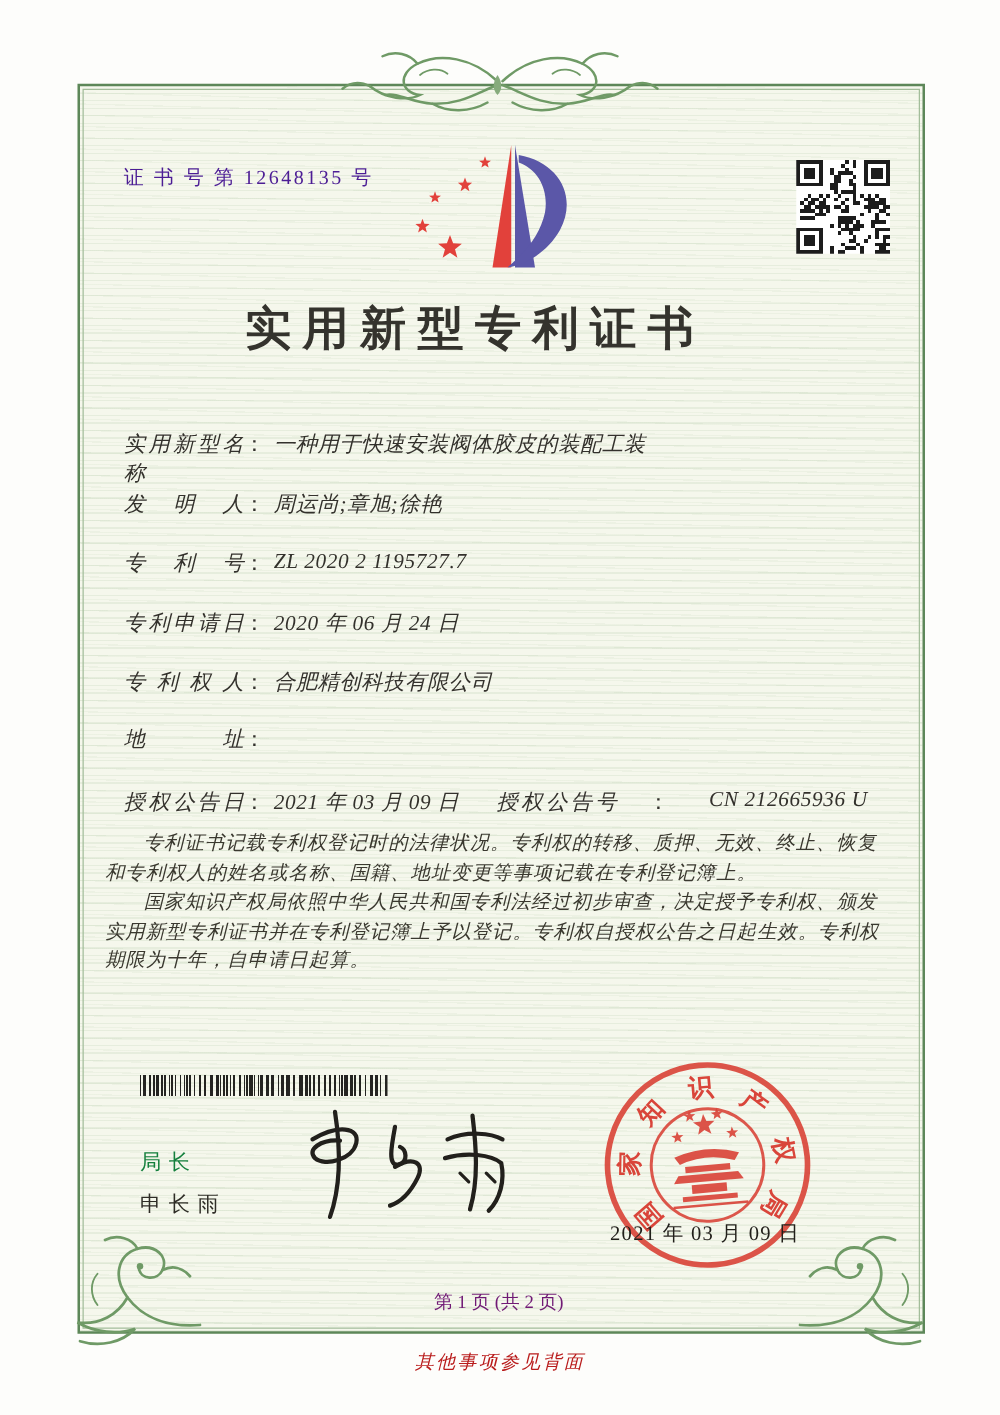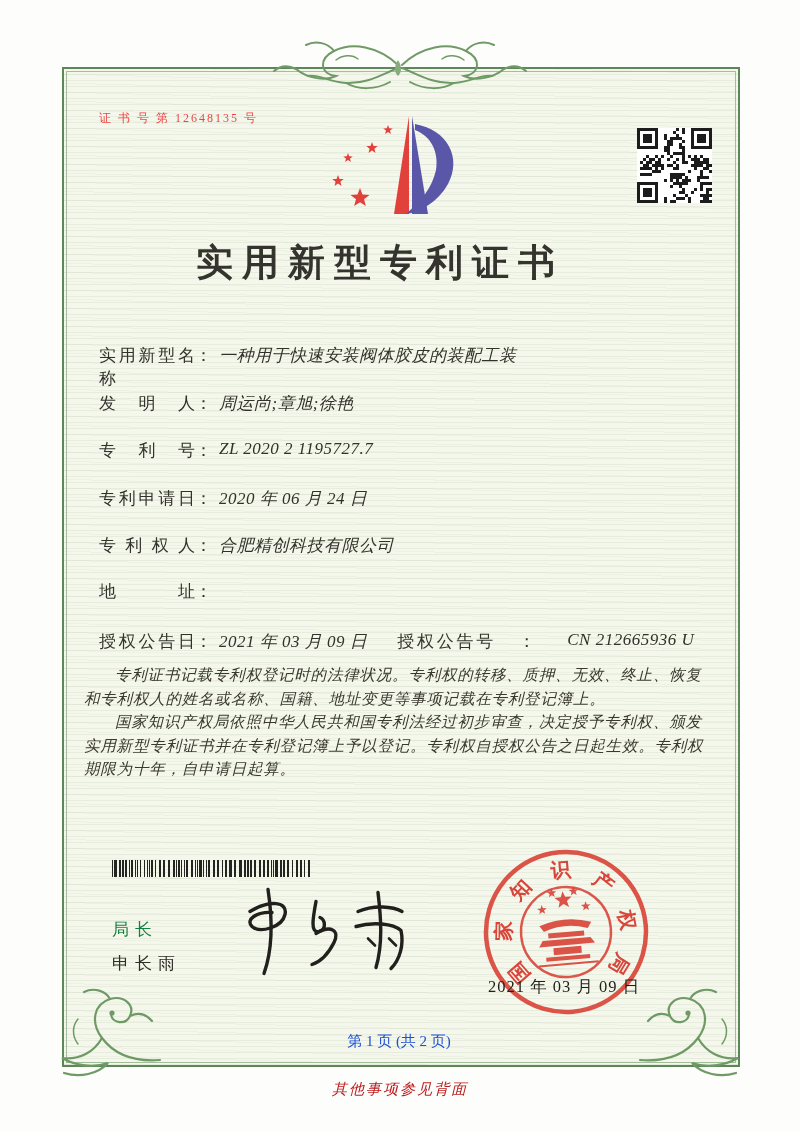--- a/index.html
+++ b/index.html
@@ -7,30 +7,30 @@
   .page{position:relative;width:800px;height:1132px;overflow:hidden;background:#fdfdfb;}
 
   .frame{position:absolute;left:62px;top:67px;width:674px;height:996px;
     border:2px solid #5d8759;
     background:
       repeating-linear-gradient(0deg, rgba(140,176,130,0.14) 0 1px, transparent 1px 6px),
       repeating-linear-gradient(1.5deg, rgba(160,190,148,0.10) 0 1px, transparent 1px 9px),
       #f5f7ec;}
   .frame::after{content:"";position:absolute;inset:2px;border:1px solid #a3bd9a;pointer-events:none;}
 
-  .cert-no{position:absolute;left:99px;top:110px;font-size:12px;color:#ef4444;letter-spacing:2px;}
+  .cert-no{position:absolute;left:99px;top:132px;font-size:16px;color:#4c1d95;letter-spacing:2px;}
   .title{position:absolute;left:0;top:238px;width:760px;text-align:center;
     font-size:37px;font-weight:bold;color:#34332d;letter-spacing:9px;}
 
   .logo{position:absolute;left:332px;top:112px;width:150px;height:110px;}
   .qr{position:absolute;left:637px;top:128px;width:75px;height:75px;}
 
   .rows{position:absolute;left:99px;top:0;width:620px;}
   .row{position:absolute;left:0;display:flex;align-items:flex-start;font-size:17px;color:#33312c;}
-  .row .lab{display:inline-block;width:96px;text-align:justify;text-align-last:justify;flex:none;}
+  .row .lab{display:inline-block;width:96px;text-align:justify;text-align-last:justify;flex:none;font-style:italic;}
   .row .col{flex:none;width:18px;}
   .row .val{margin-left:6px;letter-spacing:0.5px;font-style:italic;}
   .r1{top:344px}.r2{top:392px}.r3{top:439px}.r4{top:487px}.r5{top:534px}.r6{top:580px}.r7{top:630px}
   .r6 .val{width:408px;word-break:break-all;line-height:25px;}
   .pair{display:flex;align-items:flex-start;}
   .pair2{margin-left:30px;gap:25px;}
 
   .paras{position:absolute;left:84px;top:663px;width:624px;font-size:15.5px;line-height:23.5px;
     color:#3a382f;font-style:italic;letter-spacing:0.8px;}
   .paras p{margin:0;text-indent:2em;}
@@ -40,21 +40,21 @@
   .position-title{position:absolute;left:112px;top:918px;font-size:17px;color:#15803d;letter-spacing:6px;}
   .director-name{position:absolute;left:112px;top:952px;font-size:17px;color:#2e2c26;letter-spacing:6px;}
   .signature{position:absolute;left:212px;top:880px;width:210px;height:108px;}
 
   .seal{position:absolute;left:478px;top:844px;width:176px;height:176px;transform:rotate(-5deg);}
   .seal-arc{position:absolute;left:478px;top:844px;width:176px;height:176px;transform:rotate(-5deg);}
   .seal-arc span{position:absolute;left:50%;top:50%;font-size:20px;font-weight:bold;color:#d9453a;
     font-family:"Liberation Serif","DejaVu Serif",serif;}
   .seal-date{position:absolute;left:488px;top:976px;width:170px;font-size:16.5px;color:#211f1a;letter-spacing:1px;}
 
-  .page-info{position:absolute;left:62px;top:1032px;width:674px;text-align:center;font-size:15px;color:#1d4ed8;}
+  .page-info{position:absolute;left:62px;top:1032px;width:674px;text-align:center;font-size:15px;color:#701a75;}
   .back-note{position:absolute;left:0;top:1080px;width:800px;text-align:center;font-size:15px;
     color:#b91c1c;font-style:italic;letter-spacing:2px;}
 
   .ornament{position:absolute;pointer-events:none;}
   .orn-top{left:270px;top:38px;width:260px;height:60px;}
   .orn-bl{left:42px;top:988px;width:125px;height:92px;}
   .orn-br{left:633px;top:988px;width:125px;height:92px;transform:scaleX(-1);}
 </style>
 </head>
 <body>

